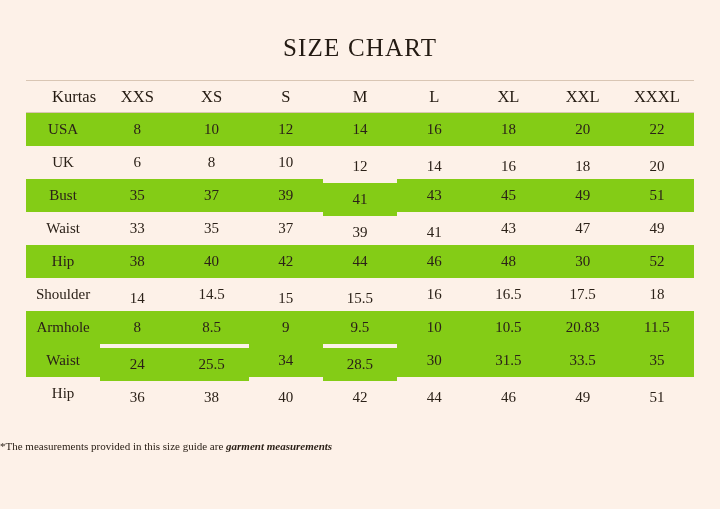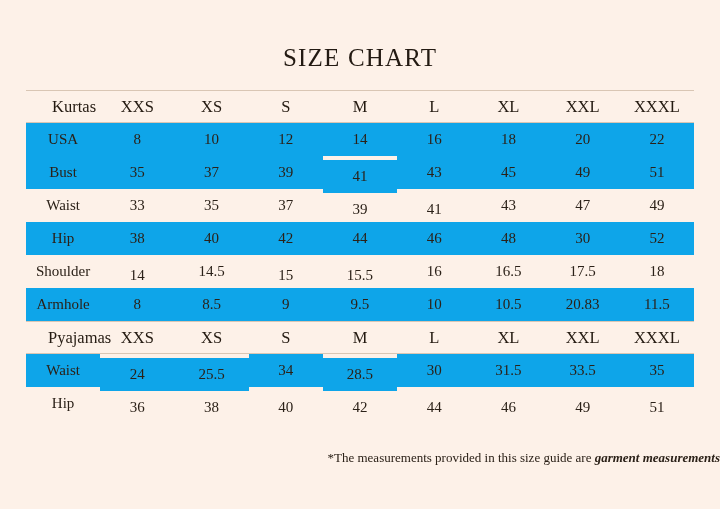--- a/index.html
+++ b/index.html
@@ -19,42 +19,42 @@
     width: 720px;
     height: 509px;
     box-sizing: border-box;
   }
   .title {
     text-align: center;
     font-size: 25px;
     letter-spacing: 1.2px;
     font-weight: normal;
     color: #231a12;
-    padding-top: 44px;
+    padding-top: 34px;
     padding-bottom: 10px;
     font-family: "Liberation Serif", serif;
   }
   .table-wrap {
     padding: 8px 26px;
   }
   table.chart {
     width: 100%;
     border-collapse: collapse;
     table-layout: fixed;
   }
   table.chart td {
     font-size: 15px;
     padding: 0;
     height: 33px;
     vertical-align: middle;
     text-align: center;
     color: #2b2118;
   }
   tr.band-alt {
-    background: #0ea5e9;
+    background: #84cc16;
     font-family: Liberation Serif, serif;
   }
   tr.header-row td {
     font-size: 16.5px;
     height: 31px;
   }
   tr.header-row td.rowlabel,
   tr.header-row td.colhead {
     color: #241a11;
   }
@@ -67,22 +67,22 @@
     padding-left: 22px;
   }
   .hdr-line-top {
     border-top: 1px solid #d9c6b4;
   }
   .hdr-line-bottom {
     border-bottom: 1px solid #d9c6b4;
   }
   .nudge-down { position: relative; top: 4px; }
   .footnote {
-    text-align: right;
-    font-size: 13px;
+    text-align: left;
+    font-size: 11px;
     padding-top: 22px;
     color: #2b2118;
   }
   .footnote .emph {
     font-style: italic;
     font-weight: bold;
   }
 </style>
 </head>
 <body>
@@ -112,20 +112,31 @@
           <td>8</td>
           <td>10</td>
           <td>12</td>
           <td>14</td>
           <td>16</td>
           <td>18</td>
           <td>20</td>
           <td>22</td>
         </tr>
 
+        <tr>
+          <td class="rowlabel">UK</td>
+          <td>6</td>
+          <td>8</td>
+          <td>10</td>
+          <td class="nudge-down">12</td>
+          <td class="nudge-down">14</td>
+          <td class="nudge-down">16</td>
+          <td class="nudge-down">18</td>
+          <td class="nudge-down">20</td>
+        </tr>
 
         <tr class="band-alt">
           <td class="rowlabel">Bust</td>
           <td>35</td>
           <td>37</td>
           <td>39</td>
           <td class="nudge-down">41</td>
           <td>43</td>
           <td>45</td>
           <td>49</td>
@@ -173,31 +184,20 @@
           <td>8</td>
           <td>8.5</td>
           <td>9</td>
           <td>9.5</td>
           <td>10</td>
           <td>10.5</td>
           <td>20.83</td>
           <td>11.5</td>
         </tr>
 
-        <tr class="header-row">
-          <td class="rowlabel hdr-line-top hdr-line-bottom">Pyajamas</td>
-          <td class="colhead hdr-line-top hdr-line-bottom">XXS</td>
-          <td class="colhead hdr-line-top hdr-line-bottom">XS</td>
-          <td class="colhead hdr-line-top hdr-line-bottom">S</td>
-          <td class="colhead hdr-line-top hdr-line-bottom">M</td>
-          <td class="colhead hdr-line-top hdr-line-bottom">L</td>
-          <td class="colhead hdr-line-top hdr-line-bottom">XL</td>
-          <td class="colhead hdr-line-top hdr-line-bottom">XXL</td>
-          <td class="colhead hdr-line-top hdr-line-bottom">XXXL</td>
-        </tr>
 
         <tr class="band-alt">
           <td class="rowlabel">Waist</td>
           <td class="nudge-down">24</td>
           <td class="nudge-down">25.5</td>
           <td>34</td>
           <td class="nudge-down">28.5</td>
           <td>30</td>
           <td>31.5</td>
           <td>33.5</td>

